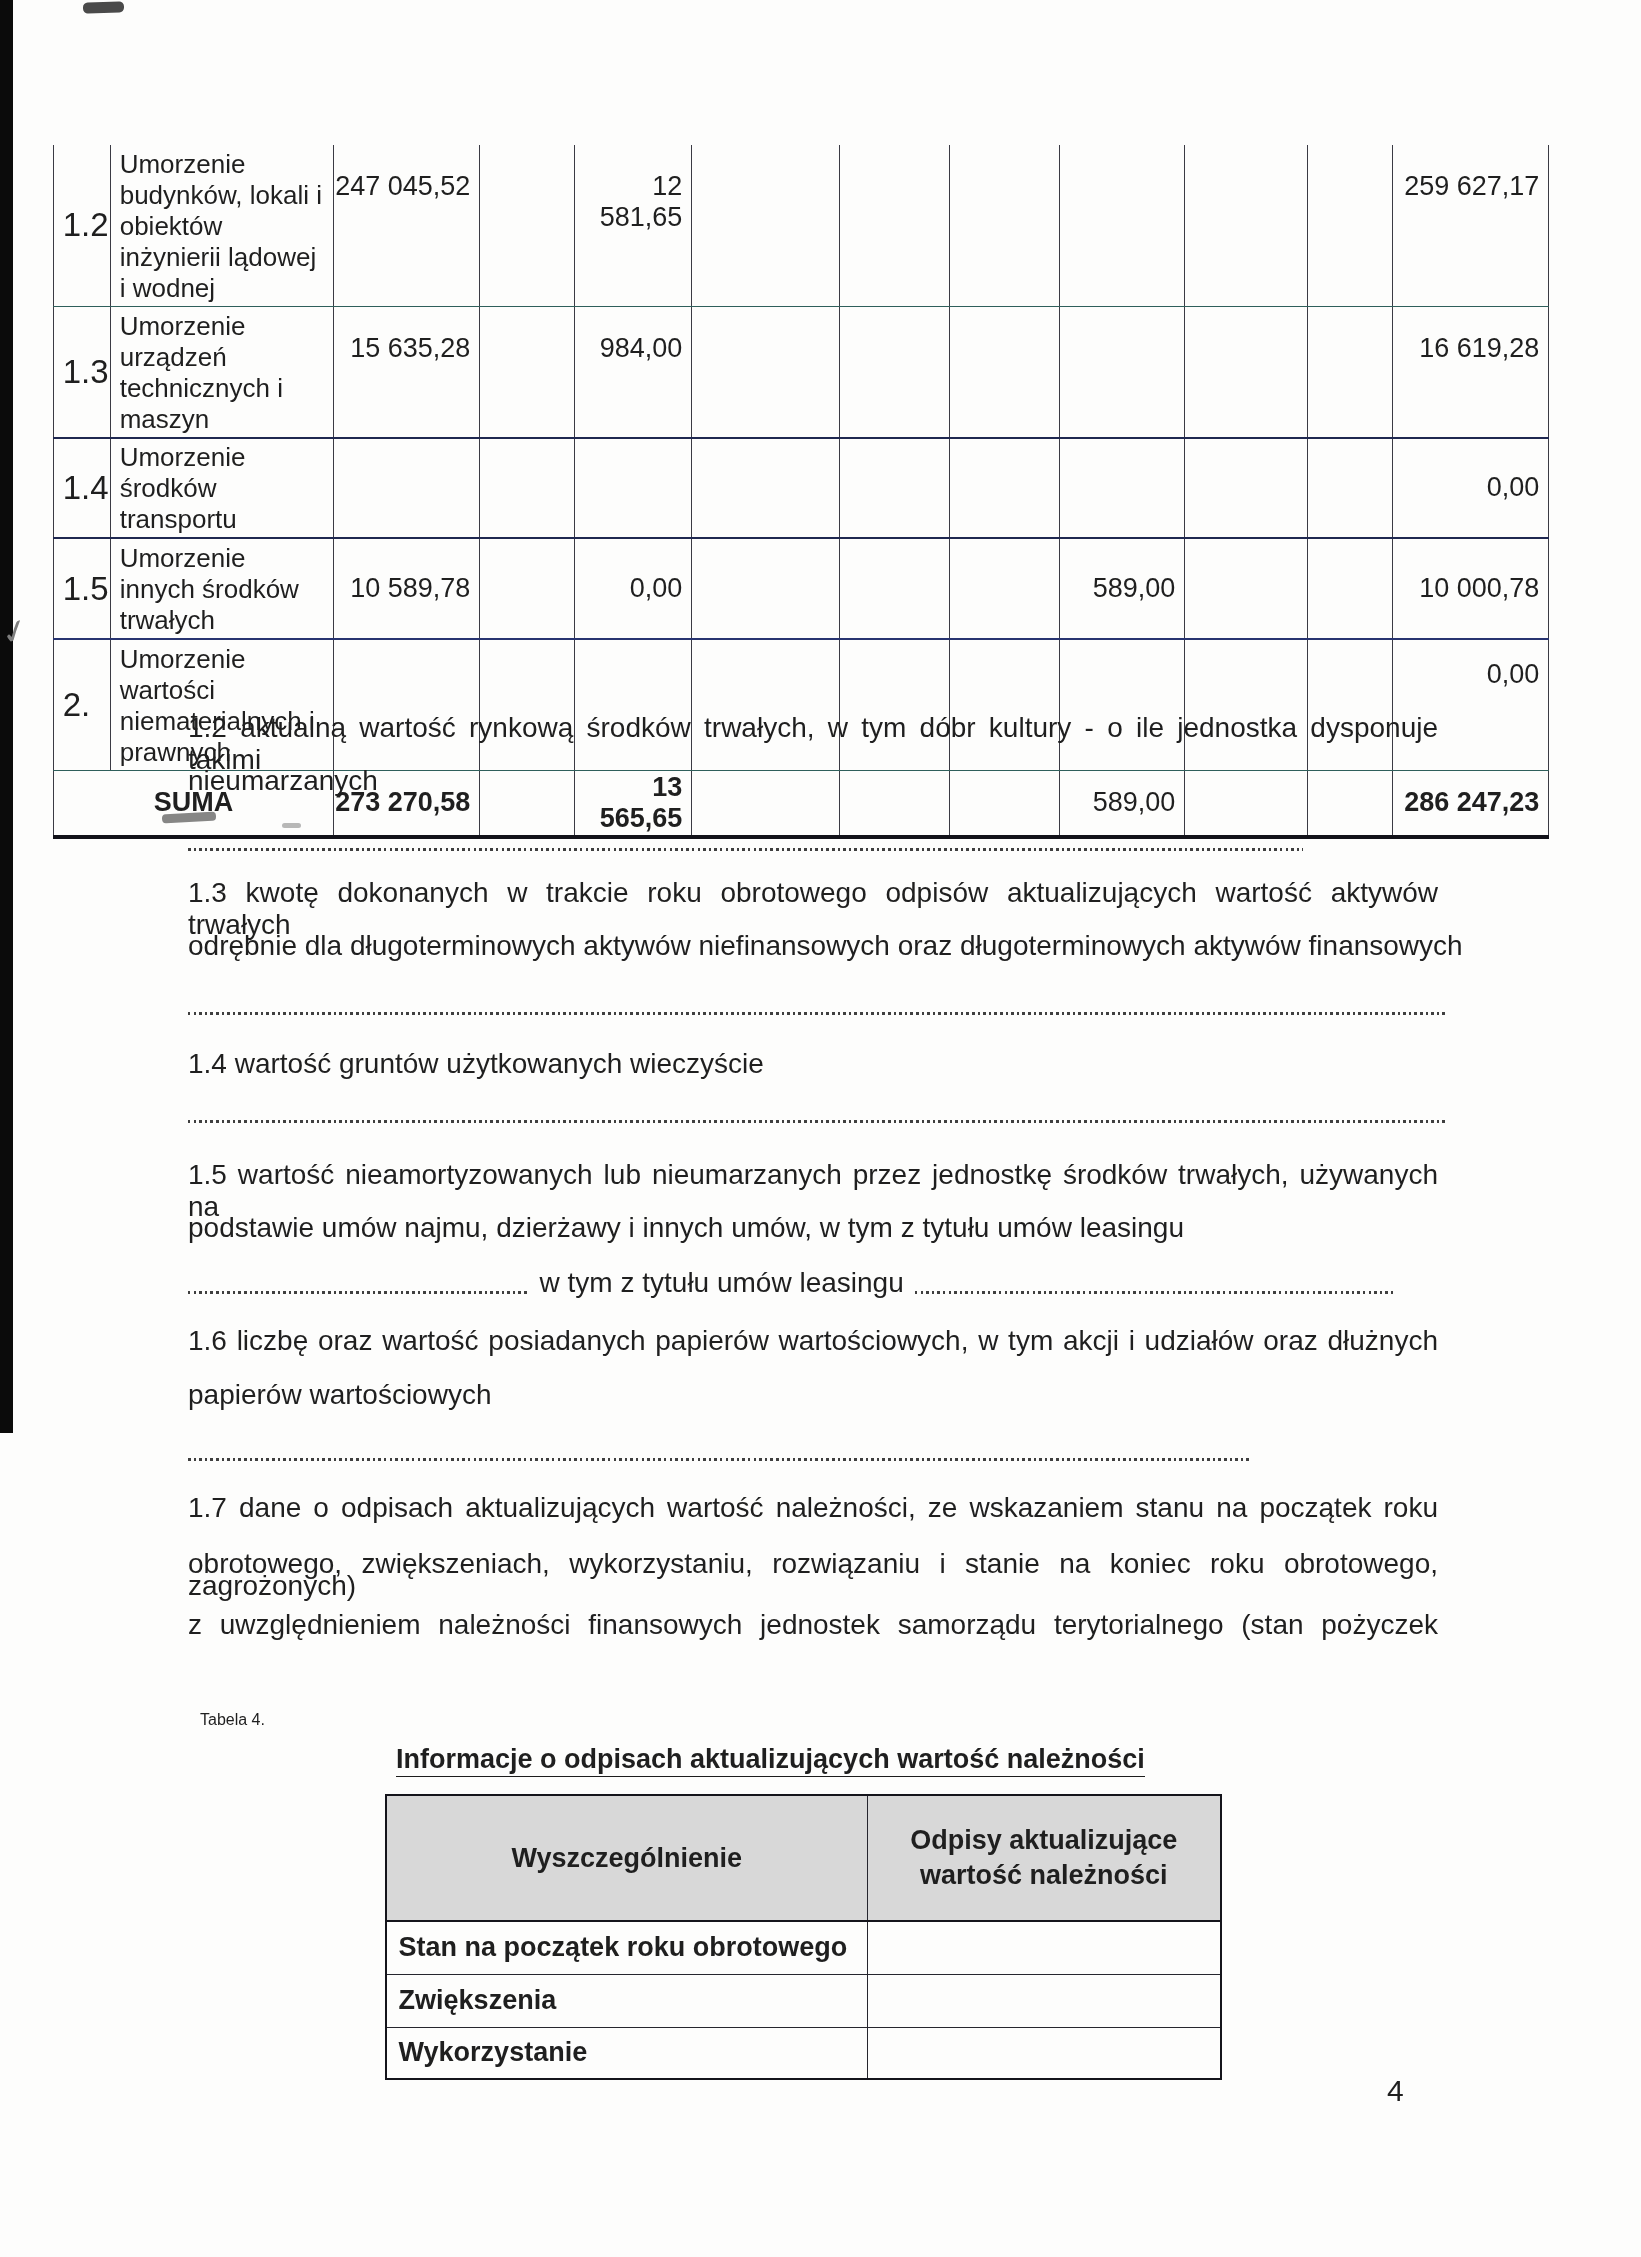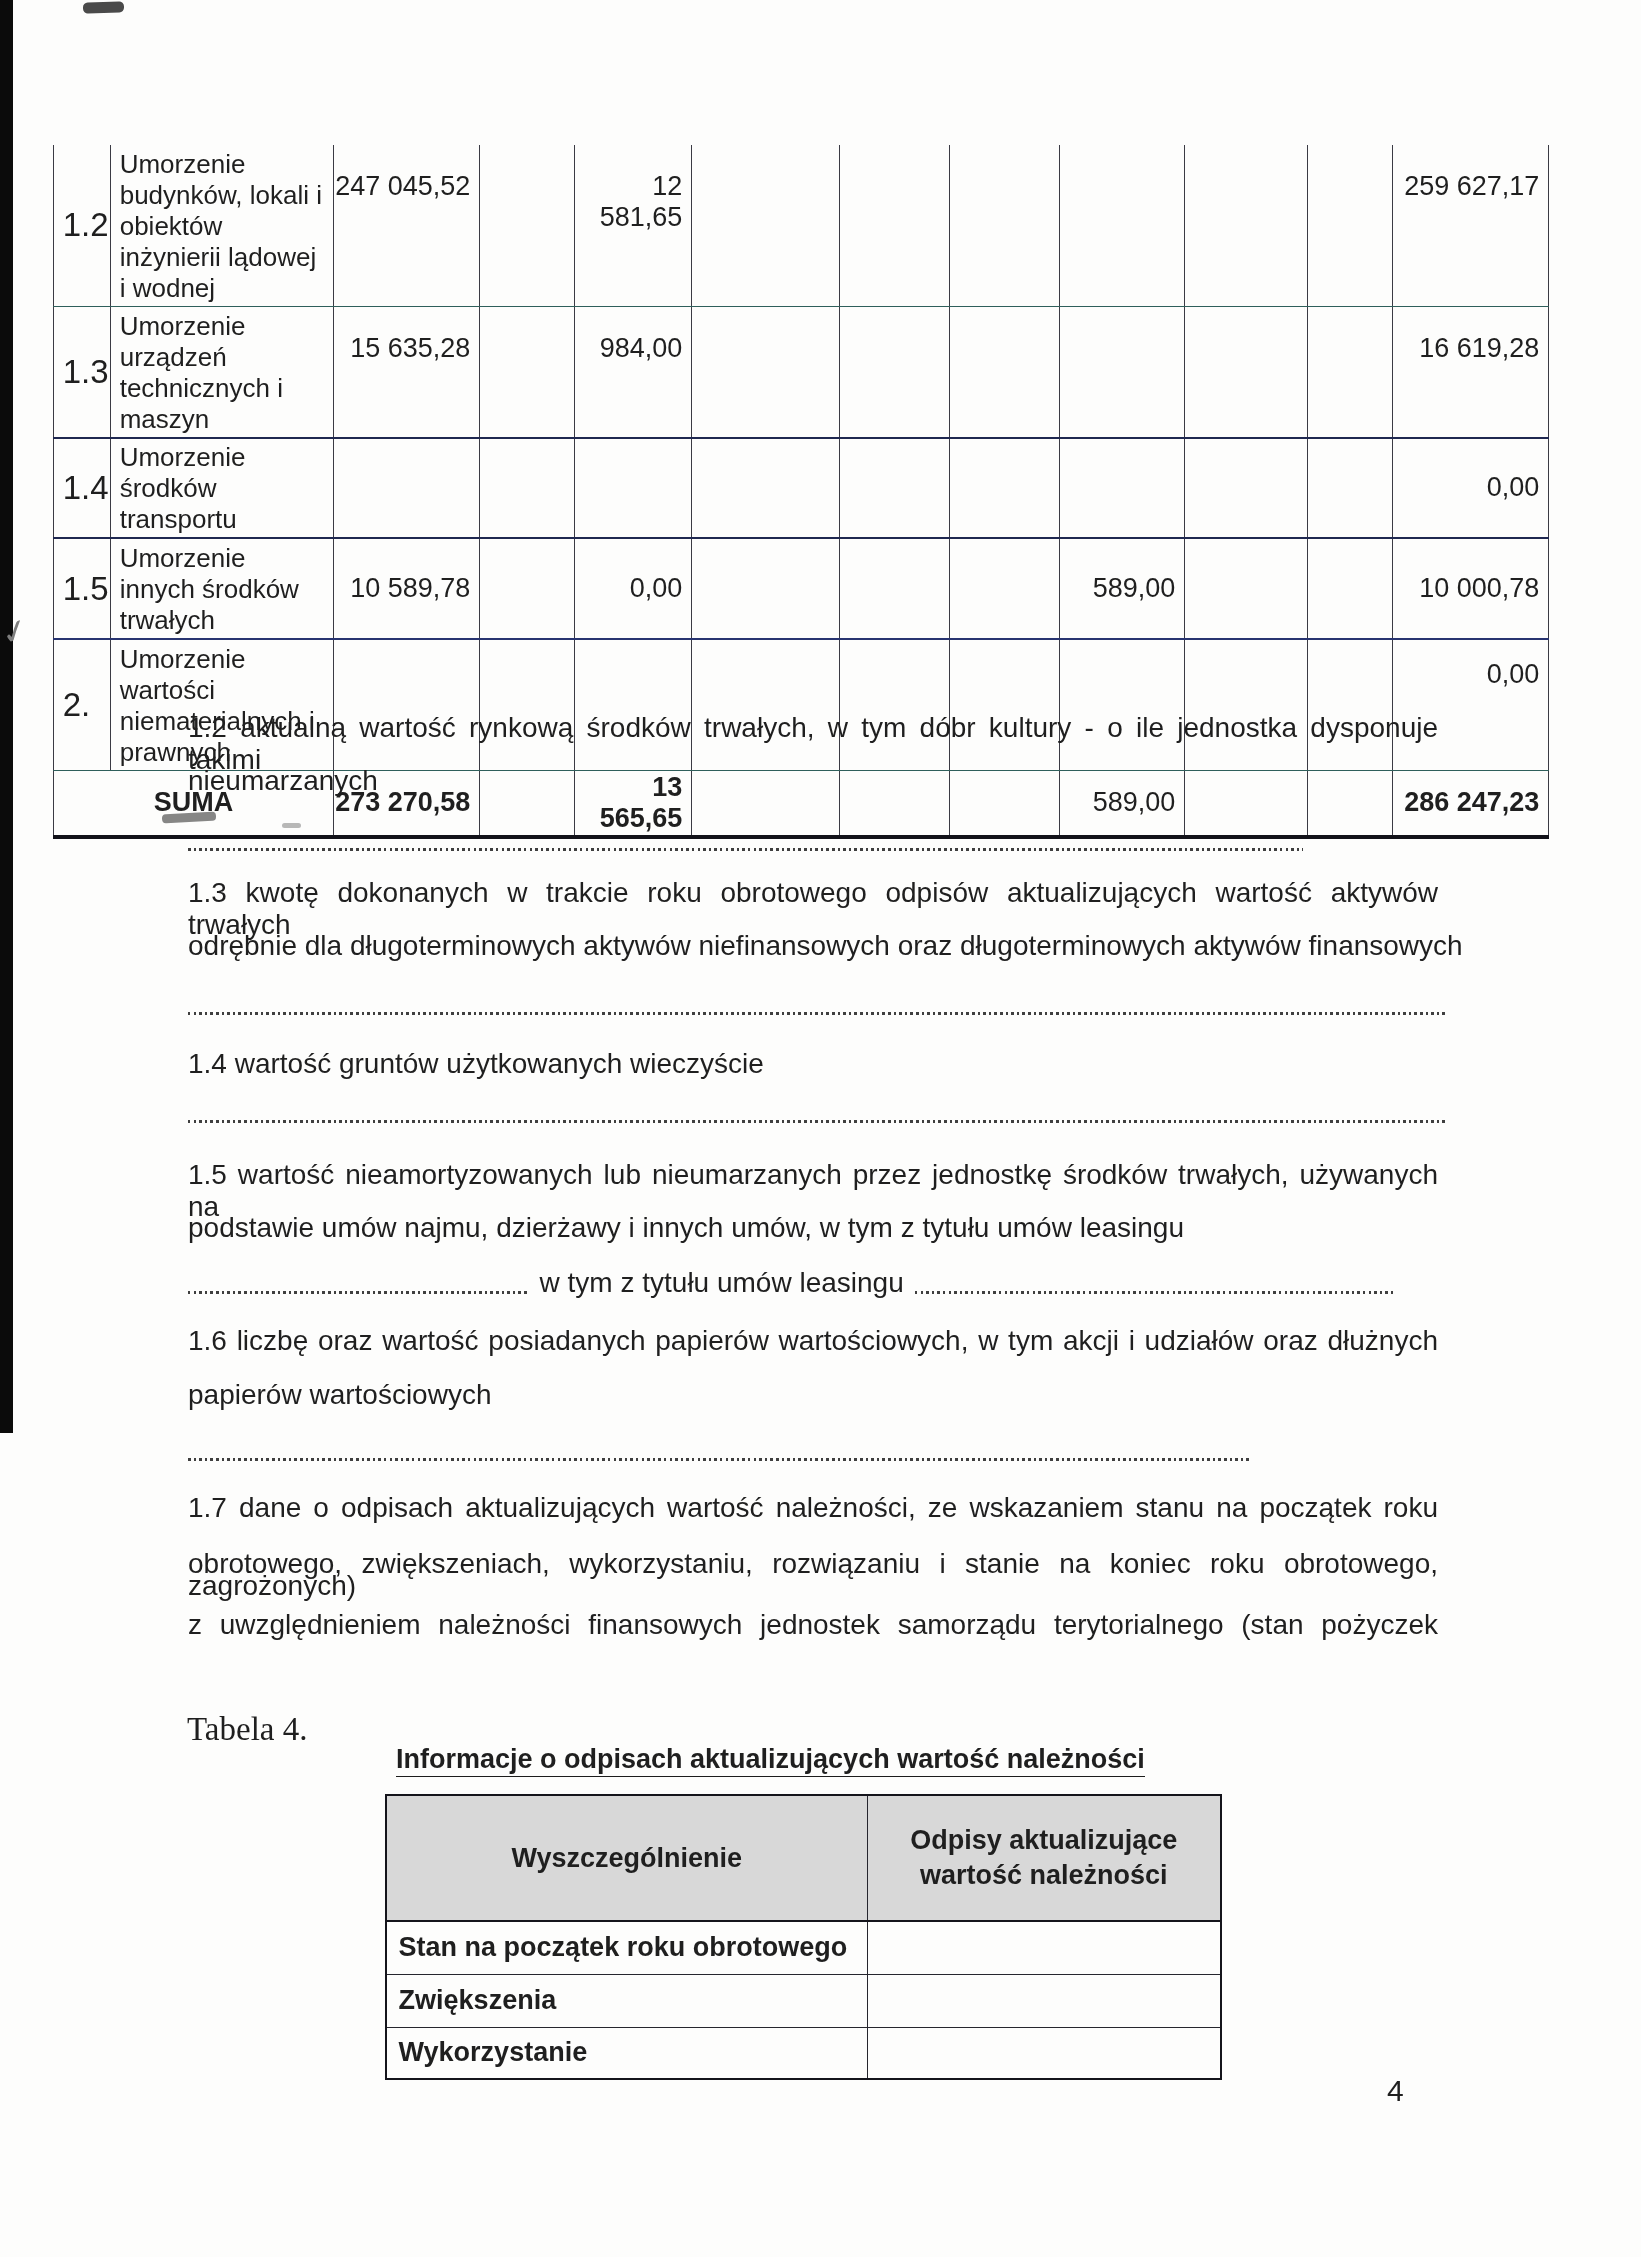--- a/index.html
+++ b/index.html
@@ -36,21 +36,21 @@
   .toptable tr.sumarow td.num3{font-weight:normal;}
   
   .tline{position:absolute;left:188px;width:1250px;font-size:28px;white-space:nowrap;}
   .just{white-space:normal;text-align:justify;text-align-last:justify;}
   .dotted{position:absolute;height:2.9px;background-image:repeating-linear-gradient(90deg,#3f3f3f 0 2.5px,transparent 2.5px 5.6px);}
   .leasingline{position:absolute;left:188px;top:1267px;width:1209px;display:flex;align-items:flex-end;}
   .leasingline .dseg{height:2.9px;margin-bottom:4.8px;background-image:repeating-linear-gradient(90deg,#3f3f3f 0 2.5px,transparent 2.5px 5.6px);}
   .leasingline .d1{width:340px;}
   .leasingline .d2{flex:1;}
   .leasingline .ltxt{font-size:28px;margin:0 11.6px;white-space:nowrap;text-align:center;}
-  .caption{position:absolute;left:187px;top:1711px;font-size:33px;font-family:Liberation Serif, serif;}
+  .caption{position:absolute;left:200px;top:1711px;font-size:16px;}
   .t4title{position:absolute;left:396px;top:1744px;font-size:27px;font-weight:bold;border-bottom:1.9px solid #1c1c1c;padding-bottom:1px;}
   
   .t4{position:absolute;left:385px;top:1794px;}
   .t4 table{border-collapse:collapse;table-layout:fixed;width:835px;border:2.9px solid #14141b;font-weight:bold;}
   .t4 td{border:1.9px solid #26262e;font-size:27px;}
   .t4 tr.hdr td{background:#d8d8d8;text-align:center;vertical-align:middle;line-height:35px;border-bottom:2.9px solid #14141b;}
   .t4 tr.data td{vertical-align:middle;padding-left:11.6px;}
   .pagenum{position:absolute;left:1387px;top:2074px;font-size:30px;}
 </style>
 </head>

